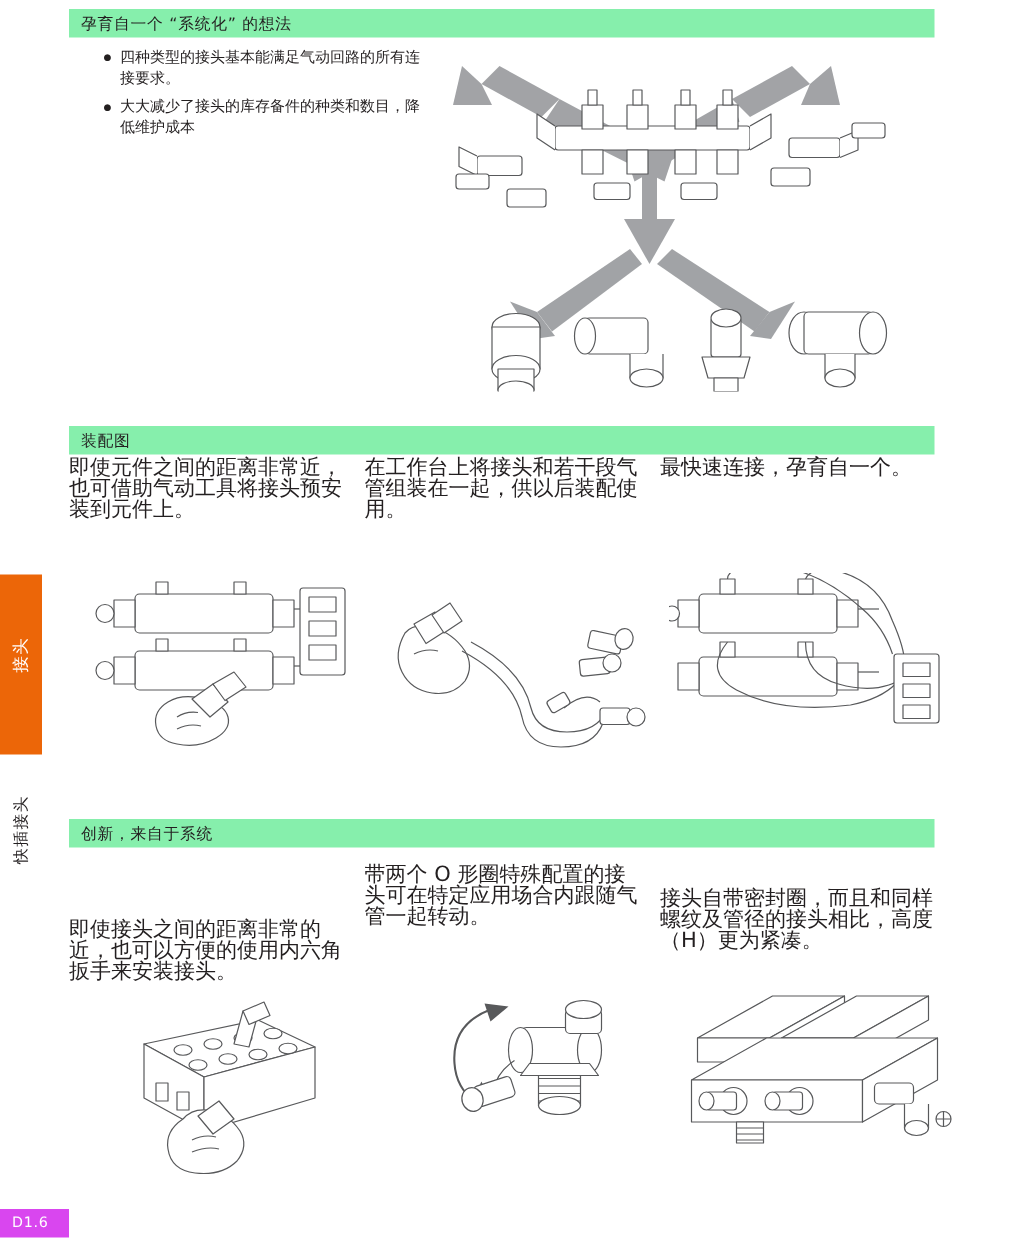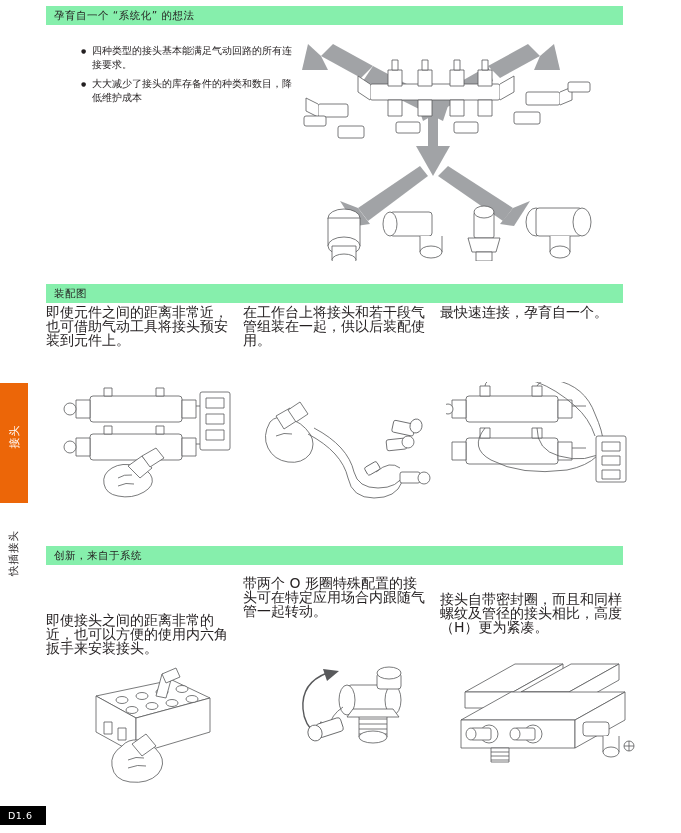--- a/index.html
+++ b/index.html
@@ -100,21 +100,21 @@
     position: absolute;
     font-size: 10px;
     line-height: 14px;
     color: #231f20;
   }
   .bullets li {
     margin-bottom: 5px;
   }
   ul.bullets {
     padding-left: 14px;
-    margin: 12px;
+    margin: 0;
     list-style: none;
   }
   ul.bullets li {
     position: relative;
   }
   ul.bullets li:before {
     content: "\25CF";
     position: absolute;
     left: -11px;
     top: 0px;
@@ -128,21 +128,21 @@
     line-height: 14px;
     color: #231f20;
   }
 
   .page-folio {
     position: absolute;
     left: 0;
     top: 806px;
     width: 46px;
     height: 19px;
-    background: #000000;
+    background: #d946ef;
   }
   .page-folio span {
     position: absolute;
     left: 8px;
     top: 4px;
     color: #ffffff;
     font-size: 9.5px;
     letter-spacing: .5px;
   }
   .folio-rule {

